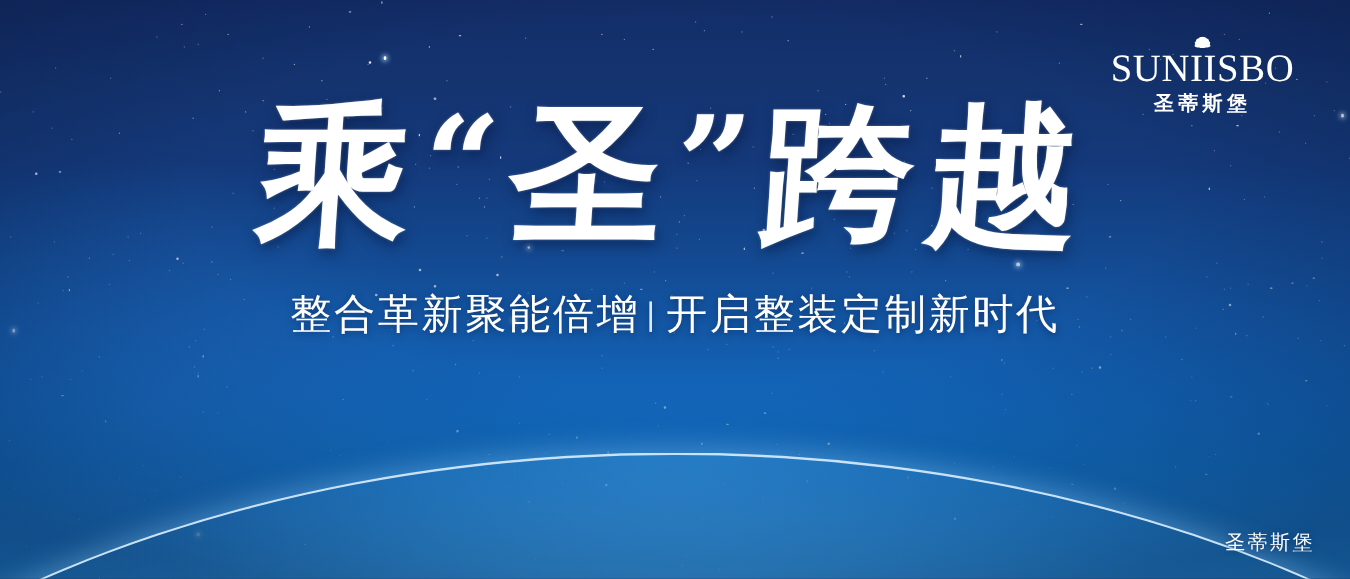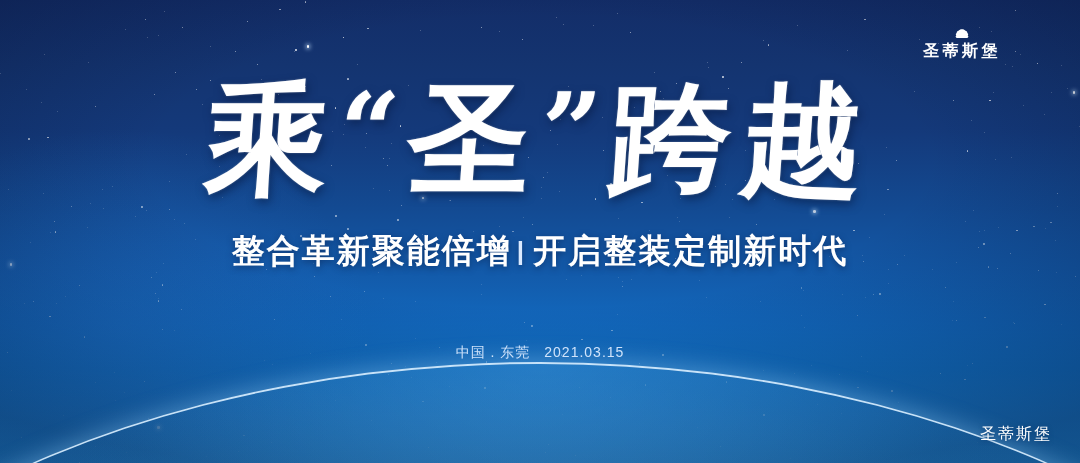--- a/index.html
+++ b/index.html
@@ -159,21 +159,21 @@
 
   
   .subtitle {
     position: absolute;
     left: 0;
     top: 229px;
     width: 1080px;
     text-align: center;
     color: #ffffff;
     font-size: 33px;
-    font-weight: 700;
+    font-weight: 400;
     letter-spacing: 2px;
     white-space: nowrap;
     text-shadow: 0 2px 6px rgba(8,26,66,0.5);
   }
   .subtitle .sep {
     display: inline-block;
     margin: 0 7px 0 5px;
     font-size: 26px;
     color: #dbeaff;
     vertical-align: 2px;
@@ -636,31 +636,29 @@
           <ellipse cx="20" cy="20.0" rx="2.6" ry="4.6" transform="rotate(45 20 22)"></ellipse>
           <ellipse cx="20" cy="20.0" rx="2.6" ry="4.6" transform="rotate(-45 20 22)"></ellipse>
           <ellipse cx="20" cy="20.5" rx="2.3" ry="4.6" transform="rotate(66 20 22.5)"></ellipse>
           <ellipse cx="20" cy="20.5" rx="2.3" ry="4.6" transform="rotate(-66 20 22.5)"></ellipse>
           <ellipse cx="20" cy="21.0" rx="2.0" ry="4.4" transform="rotate(84 20 23)"></ellipse>
           <ellipse cx="20" cy="21.0" rx="2.0" ry="4.4" transform="rotate(-84 20 23)"></ellipse>
           <circle cx="20" cy="23" r="2.1"></circle>
         </g>
       </svg>
     </div>
+    <div class="logo-word">SUNIISBO</div>
     <div class="logo-cn">圣蒂斯堡</div>
   </div>
 
   <div class="headline">
     <span>乘</span><span class="q">“</span><span>圣</span><span class="q">”</span><span>跨越</span>
   </div>
 
   <div class="subtitle">
     <span>整合革新聚能倍增</span><span class="sep">|</span><span>开启整装定制新时代</span>
   </div>
 
 
-  <div class="datetime">
-    <span>中国 . 东莞</span><span class="gap"></span><span>2021.03.15</span>
-  </div>
 
   <div class="watermark">圣蒂斯堡</div>
 
 </div>
 
 </body></html>

